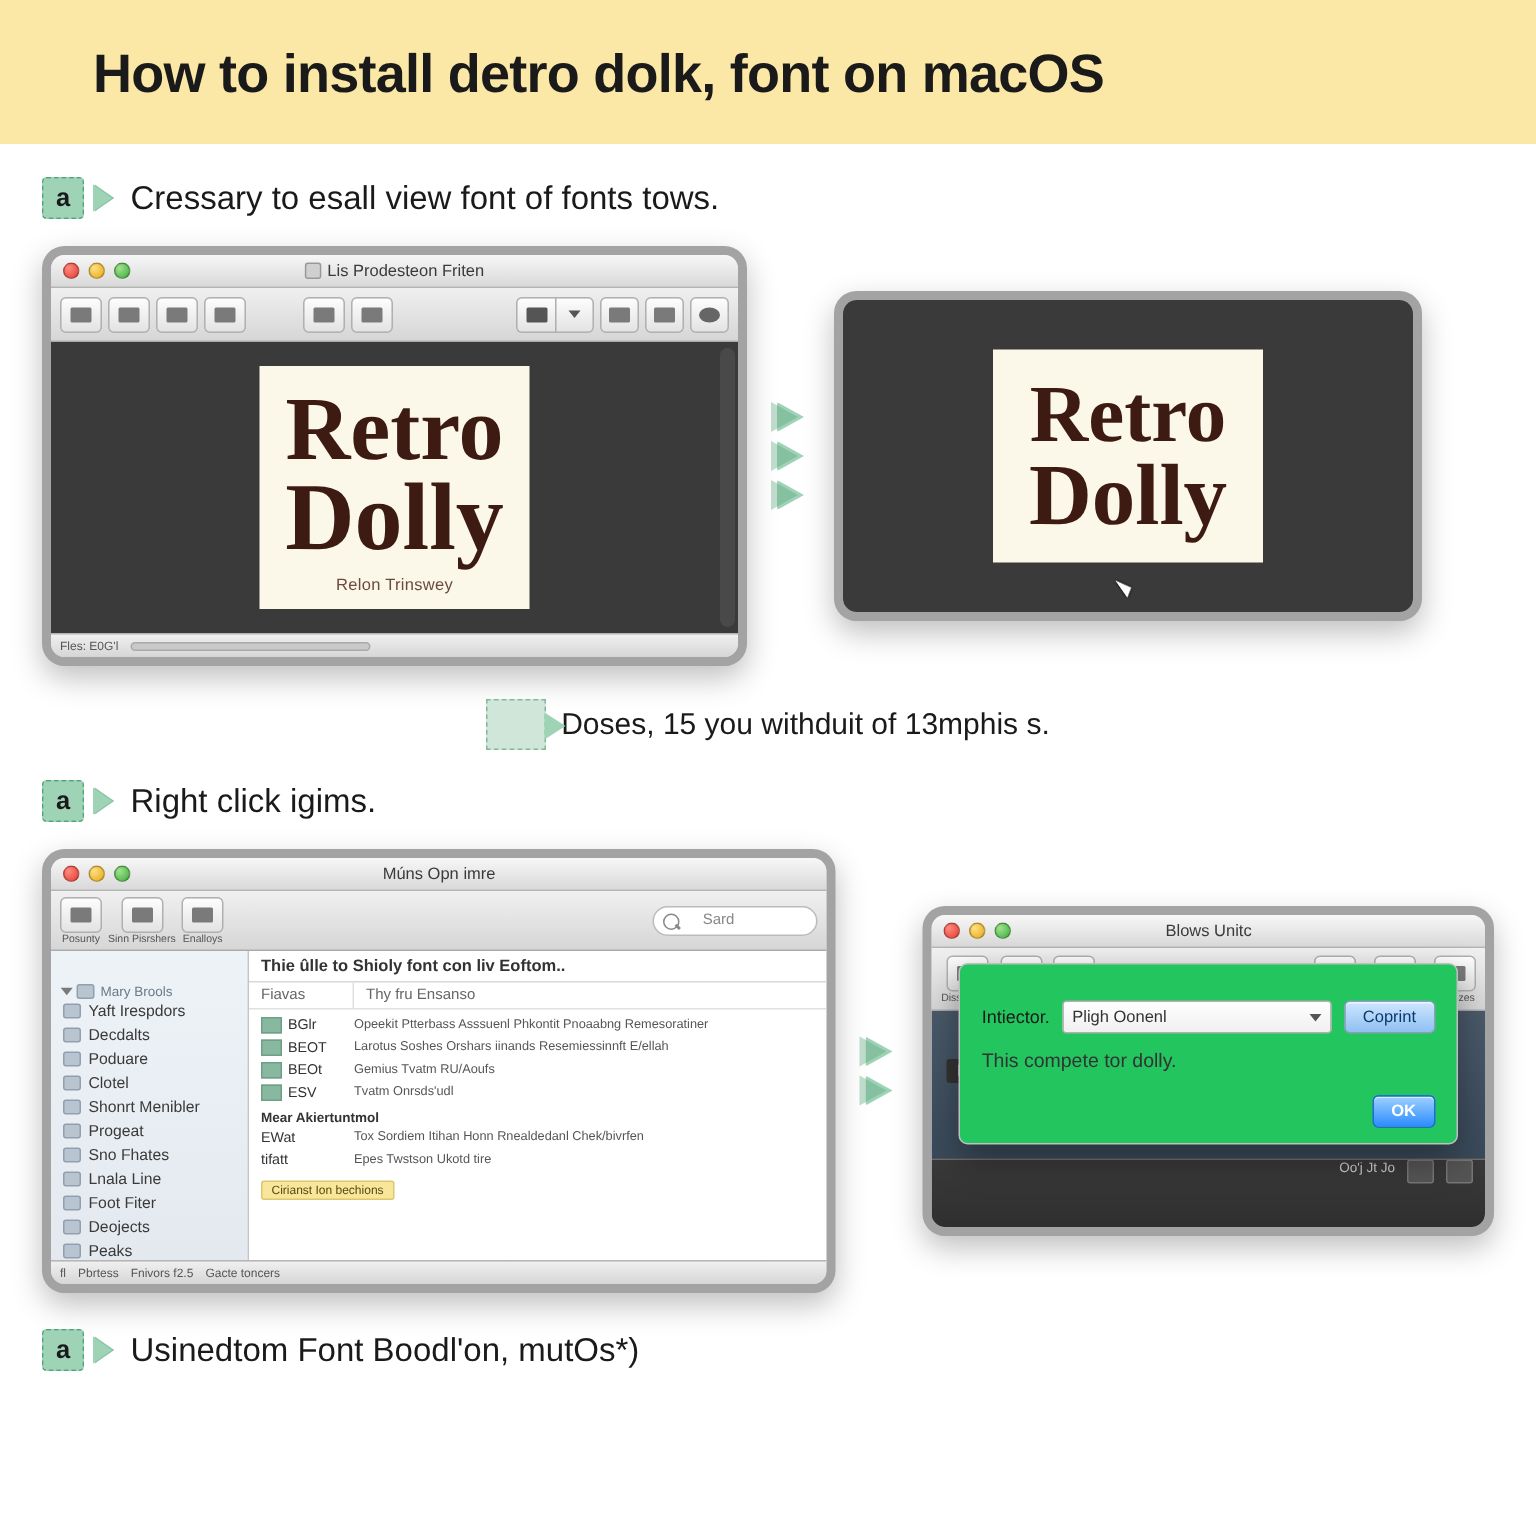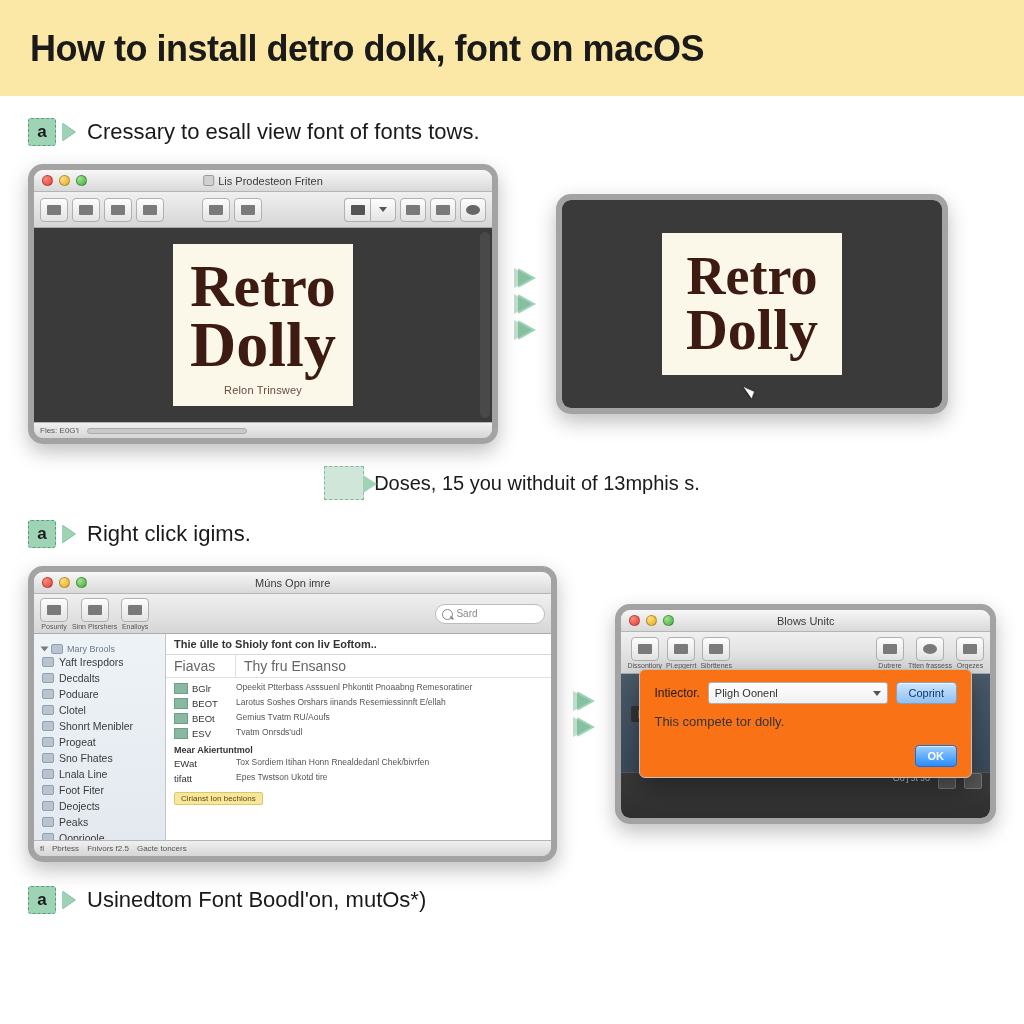--- a/index.html
+++ b/index.html
@@ -1,17 +1,17 @@
 <!DOCTYPE html>
 <html><head>
 <meta charset="utf-8">
 <style>
   * { box-sizing: border-box; margin: 0; padding: 0; }
   body { width: 1024px; height: 1024px; background: #fff; font-family: -apple-system, "Helvetica Neue", Arial, sans-serif; color: #1a1a1a; overflow: hidden; }
-  .banner { background: #fbe8a6; padding: 28px 40px 26px 30px; }
+  .banner { background: #fbe8a6; padding: 28px 40px 26px 62px; }
   .banner h1 { font-size: 36px; font-weight: 700; letter-spacing: -0.5px; }
   .content { padding: 22px 28px 12px 28px; display: flex; flex-direction: column; gap: 12px; }
 
   
   .step-row { display: flex; align-items: center; gap: 6px; margin-bottom: 6px; }
   .badge { width: 28px; height: 28px; background: #9fd3b6; border: 1px dashed #52a07a; display: flex; align-items: center; justify-content: center; font-weight: 700; font-size: 17px; color: #1a1a1a; border-radius: 3px; }
   .chev { width: 0; height: 0; border-top: 9px solid transparent; border-bottom: 9px solid transparent; border-left: 13px solid #9fd3b6; filter: drop-shadow(1px 0 0 #6fb593); }
   .step-text { font-size: 22px; margin-left: 6px; }
 
   
@@ -45,41 +45,41 @@
   .dark-body { background:#3a3a3a; flex:1; display:flex; align-items:center; justify-content:center; position:relative; }
   .scroll-v { position:absolute; right:2px; top:4px; bottom:4px; width:10px; background:rgba(255,255,255,0.08); border-radius:5px; }
   .statusbar { height: 16px; background: linear-gradient(#f0f0f0,#d6d6d6); border-top:1px solid #b5b5b5; font-size:8px; color:#555; display:flex; align-items:center; padding:0 6px; gap:8px;}
   .statusbar .track { flex:0 0 160px; height:6px; background:#c9c9c9; border:1px solid #aaa; border-radius:3px; }
   .preview-card { background:#fbf8e9; padding: 14px 16px 10px 16px; text-align:center; min-width:180px; }
   .retro { font-family: "Brush Script MT","Segoe Script",cursive; font-weight:700; color:#3d1a12; line-height:0.95; }
   .retro-cap { font-size:11px; color:#6b4a3e; margin-top:8px; letter-spacing:0.2px; }
 
   
   .finder-body { display:flex; background:#fff; flex:1; min-height:0; }
-  .sidebar { width: 132px; background:linear-gradient(#eef3f8,#e4e9ef); border-right:1px solid #c5c5c5; padding:8px 0; font-size:10.5px; color:#3a3a3a; overflow:hidden;}
+  .sidebar { width: 132px; background:linear-gradient(#eef3f8,#e4e9ef); border-right:1px solid #c5c5c5; padding:20px 0; font-size:10.5px; color:#3a3a3a; overflow:hidden;}
   .sb-item { display:flex; align-items:center; gap:5px; padding:2px 8px; white-space:nowrap; }
   .sb-head { font-size:9px; color:#6a7a8a; padding:2px 8px 0 8px; display:flex; align-items:center; gap:4px;}
   .sb-ico { width:12px; height:10px; background:#b8c4d0; border:1px solid #90a0b0; border-radius:2px; }
   .discl { width:0;height:0;border-top:4px solid transparent;border-bottom:4px solid transparent;border-left:5px solid #7a7a7a; transform:rotate(90deg); }
   .list-pane { flex:1; display:flex; flex-direction:column; font-size:10px; }
   .pane-head { padding:4px 8px; font-size:11px; font-weight:600; color:#333; border-bottom:1px solid #d8d8d8; }
-  .cols { display:flex; font-size:14px; color:#666; border-bottom:1px solid #e0e0e0; }
+  .cols { display:flex; font-size:10px; color:#666; border-bottom:1px solid #e0e0e0; }
   .cols span:first-child { width:70px; padding:3px 8px; border-right:1px solid #e0e0e0;}
   .cols span:last-child { flex:1; padding:3px 8px;}
   .rows { flex:1; overflow:hidden; padding:3px 0; }
   .row { display:flex; align-items:flex-start; padding:2px 8px; gap:8px; }
   .row .tag { width:54px; display:flex; align-items:center; gap:4px; color:#333; font-size:9.5px;}
   .swatch { width:14px; height:11px; background:#88b89f; border:1px solid #6fa086; }
   .row .desc { flex:1; color:#555; font-size:8.5px; line-height:1.15; }
   .row-group-head { font-size:9px; font-weight:700; color:#333; padding:4px 8px 1px 8px; }
   .yellow-pill { display:inline-block; background:#f8e79a; border:1px solid #dcc76e; border-radius:2px; font-size:8px; padding:1px 6px; margin:6px 8px; color:#5a4a10;}
 
   
   .dialog-wrap { position:relative; }
-  .dialog { position:absolute; top:59px; left:18px; right:18px; background:#f97316; border:1px solid #bfbfbf; border-radius:6px; box-shadow:0 10px 24px rgba(0,0,0,0.35); padding:12px 14px 10px 14px; }
+  .dialog { position:absolute; top:32px; left:18px; right:18px; background:#22c55e; border:1px solid #bfbfbf; border-radius:6px; box-shadow:0 10px 24px rgba(0,0,0,0.35); padding:24px 14px 10px 14px; }
   .field-row { display:flex; align-items:center; gap:8px; margin-bottom:10px; font-size:12px; }
   .combo { flex:1; height:22px; border:1px solid #b0b0b0; border-radius:3px; background:linear-gradient(#fff,#f0f0f0); display:flex; align-items:center; justify-content:space-between; padding:0 6px; font-size:11px; color:#333; }
   .combo .dd { width:0;height:0;border-left:4px solid transparent;border-right:4px solid transparent;border-top:5px solid #555; }
   .btn { height:22px; padding:0 12px; border-radius:4px; font-size:11px; border:1px solid #8aa0b8; background:linear-gradient(#cfe6ff,#8fc0f2); color:#093a6b; box-shadow:inset 0 1px 0 rgba(255,255,255,0.6); }
   .btn.primary { background:linear-gradient(#9fd0ff,#2a8cff); color:#fff; border-color:#1e6ed0; font-weight:600;}
   .dlg-text { font-size:13px; color:#333; margin-bottom:16px; }
   .dlg-actions { display:flex; justify-content:flex-end; }
   .under-strip { height:46px; background:linear-gradient(#3a3a3a,#2f2f2f); border-top:1px solid #555; display:flex; align-items:flex-start; justify-content:flex-end; gap:8px; padding:0 8px; font-size:9px; color:#ccc; }
   .under-strip .ic { width:18px; height:16px; background:#555; border:1px solid #777; border-radius:2px; }
 
@@ -228,21 +228,21 @@
             </div>
             <div class="tb-label">Sinn Pisrshers</div>
           </div>
         <div style="display:flex;flex-direction:column;align-items:center;gap:1px;">
             <div class="tbtn">
               <div class="tbtn-ico"></div>
             </div>
             <div class="tb-label">Enalloys</div>
           </div>
         <div class="spacer"></div>
-        <div class="search"><span style="position:relative;top:3px;">Sard</span></div>
+        <div class="search"><span style="position:relative;top:3px;margin-left:12px;">Sard</span></div>
       </div>
       <div class="finder-body">
         <div class="sidebar">
           <div class="sb-head">
               <div class="discl"></div>
               <span class="sb-ico"></span>
               <span>Mary Brools</span>
             </div>
           <div class="sb-item">
               <span class="sb-ico"></span>

